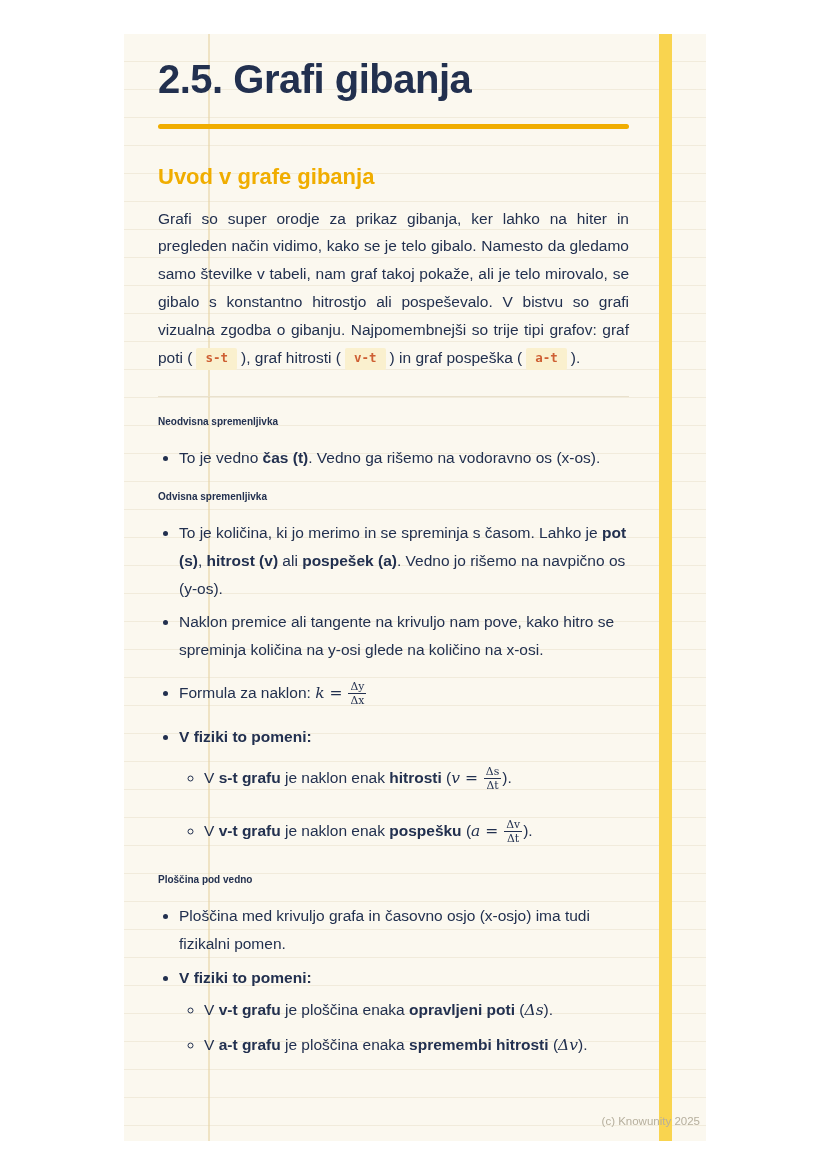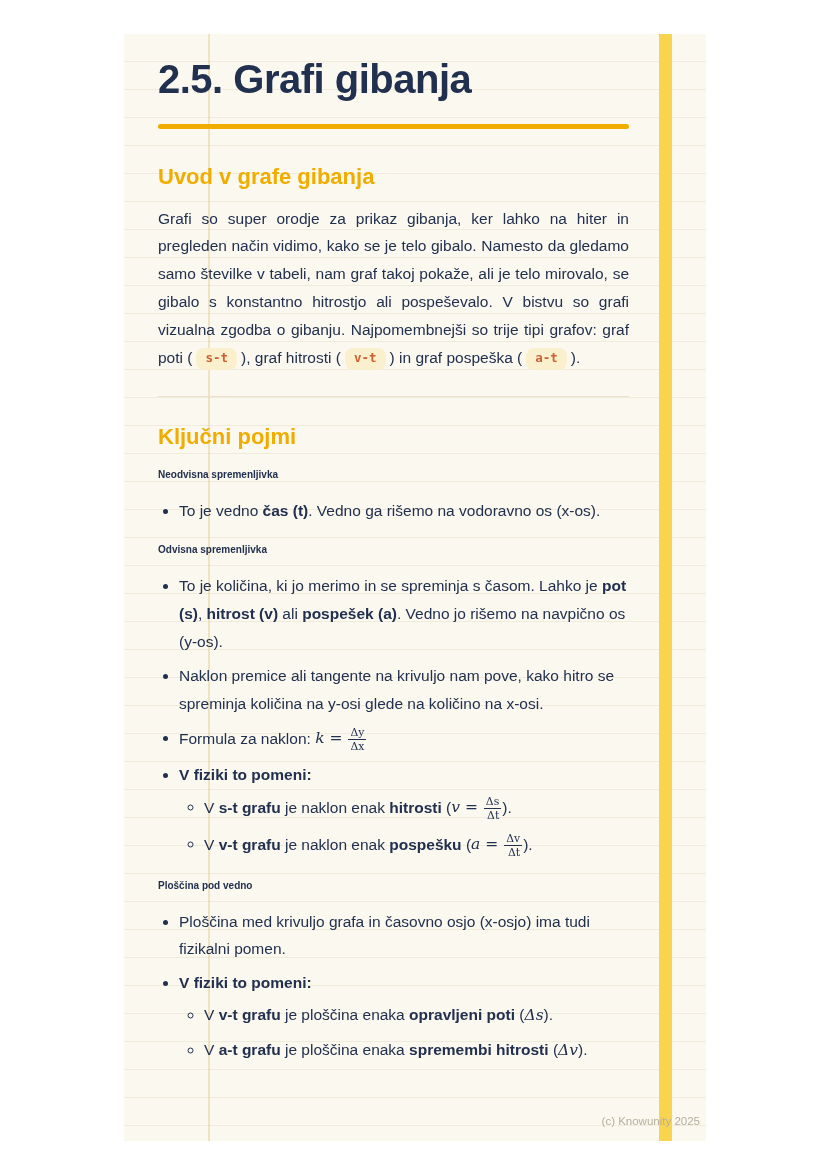--- a/index.html
+++ b/index.html
@@ -16,27 +16,27 @@
   .rule{height:5px;margin-top:22px;background:var(--accent,#F0AD00);border-radius:3px}
   h2{margin:34px 0 0;font-size:22px;line-height:1.25;color:var(--accent,#F0AD00);font-weight:800}
   h2.second{margin-top:26px}
   p.intro{margin:14px 0 0;font-size:15.5px;line-height:1.8;text-align:justify}
   hr.divider{border:none;border-top:1px solid #E9E1CD;margin:24px 0 0}
   h3{margin:18px 0 15px;font-size:10px;line-height:1.4;font-weight:700;color:var(--ink,#22304F)}
   ul{margin:0;padding-left:21px;font-size:15.5px;line-height:1.8}
   ul.main>li{margin:0 0 6px}
   ul.sub{list-style:circle;margin:4px 0 0;padding-left:25px}
   ul.sub>li{margin:0 0 6px}
-  .chip{display:inline-block;margin:0 4px;padding:1px 9px 2px;border-radius:8px;background:var(--code_bg,#FAF0CE);
+  .chip{display:inline-block;margin:0 4px;padding:1px 9px 2px;border-radius:2px;background:var(--code_bg,#FAF0CE);
     color:var(--code_text,#CE5F33);font-family:"DejaVu Sans Mono","Liberation Mono",monospace;
     font-size:12.5px;font-weight:700;line-height:1.5;vertical-align:1px}
   strong{font-weight:700}
   .math{font-family:"DejaVu Serif","Liberation Serif",serif;font-style:normal}
   .mvar{font-style:italic}
-  .frac{display:inline-block;vertical-align:-0.6em;text-align:right;font-size:0.7em;line-height:1.2;margin:2px 1px}
+  .frac{display:inline-block;vertical-align:-0.6em;text-align:center;font-size:0.7em;line-height:1.2;margin:10px 1px}
   .frac .num{display:block;border-bottom:1px solid currentColor;padding:0 2px}
   .frac .den{display:block;padding:0 2px}
   .footer{position:absolute;right:42px;bottom:44px;z-index:2;font-size:11.5px;color:var(--muted,#B6AF9D)}
 </style>
 </head>
 <body>
 
 <div class="sheet">
   <div class="paper">
     <div class="margin-line"></div>
@@ -45,21 +45,20 @@
 
   <div class="content">
     <h1>2.5. Grafi gibanja</h1>
     <div class="rule"></div>
 
     <h2>Uvod v grafe gibanja</h2>
     <p class="intro"><span>Grafi so super orodje za prikaz gibanja, ker lahko na hiter in pregleden način vidimo, kako se je telo gibalo. Namesto da gledamo samo številke v tabeli, nam graf takoj pokaže, ali je telo mirovalo, se gibalo s konstantno hitrostjo ali pospeševalo. V bistvu so grafi vizualna zgodba o gibanju. Najpomembnejši so trije tipi grafov: graf poti (</span><code class="chip">s-t</code><span>), graf hitrosti (</span><code class="chip">v-t</code><span>) in graf pospeška (</span><code class="chip">a-t</code><span>).</span></p>
 
     <hr class="divider">
 
-    <h2 class="second">Ključni pojmi</h2>
 
     <h3>Neodvisna spremenljivka</h3>
     <ul class="main">
       <li><span>To je vedno </span><strong>čas (t)</strong><span>. Vedno ga rišemo na vodoravno os (x-os).</span></li>
     </ul>
 
     <h3>Odvisna spremenljivka</h3>
     <ul class="main">
       <li><span>To je količina, ki jo merimo in se spreminja s časom. Lahko je </span><strong>pot (s)</strong><span>, </span><strong>hitrost (v)</strong><span> ali </span><strong>pospešek (a)</strong><span>. Vedno jo rišemo na navpično os (y-os).</span></li>
     </ul>

